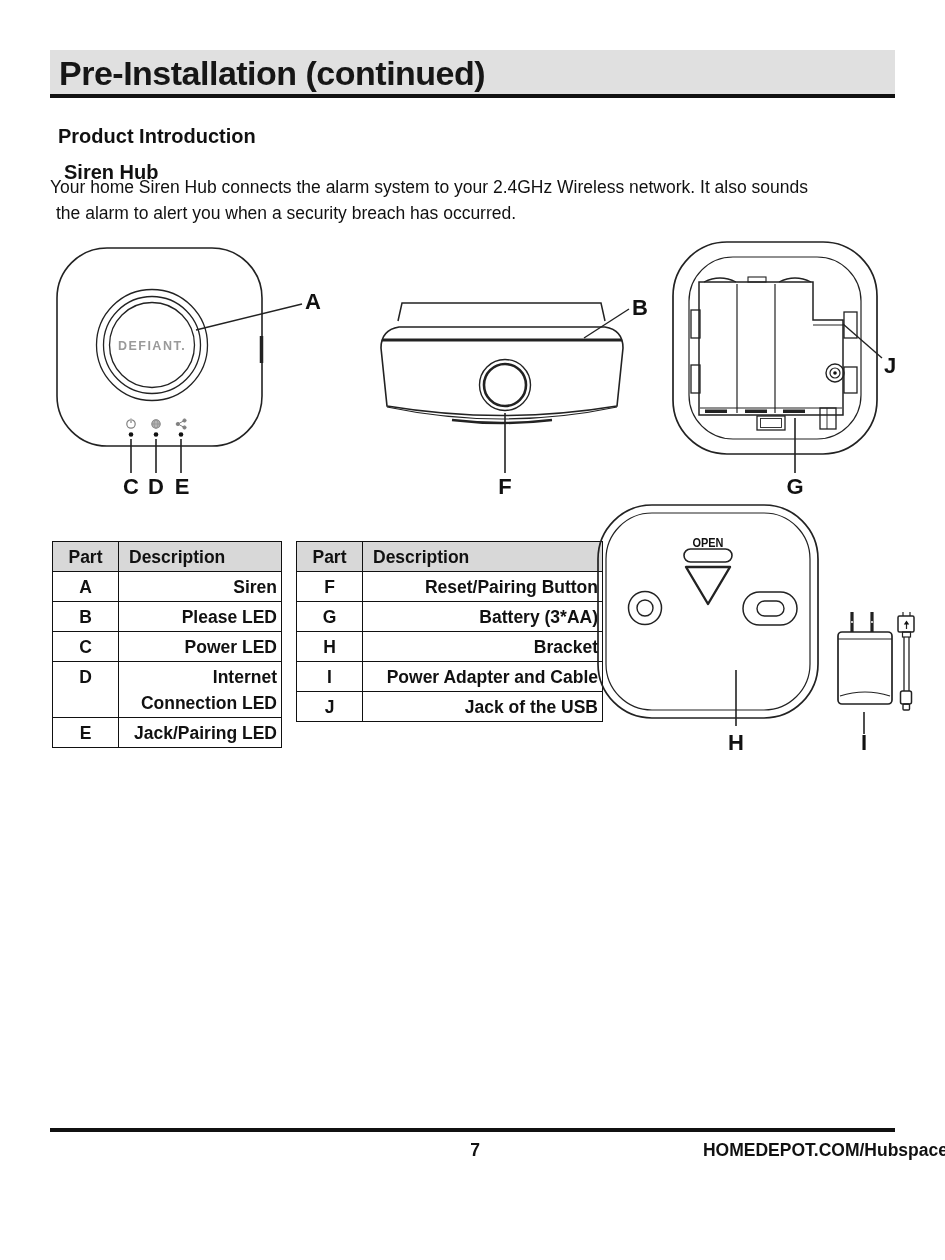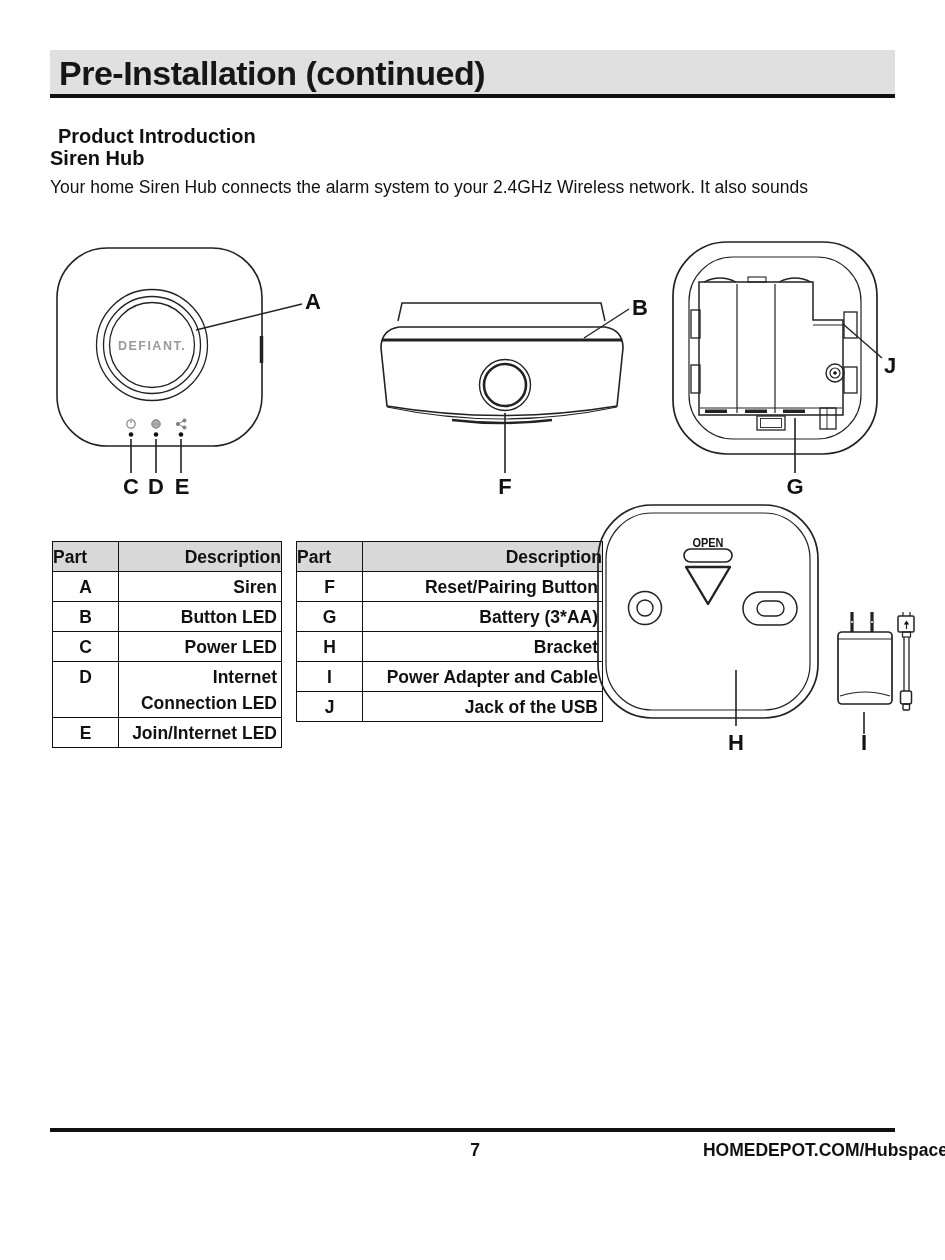--- a/index.html
+++ b/index.html
@@ -10,31 +10,31 @@
   .abs { position:absolute; }
   .header-bar {
     left:50px; top:50px; width:845px; height:44px;
     background:#e0e0e0; border-bottom:4px solid #111;
   }
   .header-bar h1 {
     margin:0; padding:2px 0 0 9px; font-size:34px; font-weight:bold;
     letter-spacing:-0.5px; color:#161616; line-height:42px;
   }
   .section-title { left:50px; top:117px; font-size:20px; font-weight:bold; margin:8px; }
-  .subsection-title { left:50px; top:147px; font-size:20px; font-weight:bold; margin:0; }
+  .subsection-title { left:50px; top:147px; font-size:20px; font-weight:bold; margin:14px; }
   .intro-line1 { left:50px; top:177px; font-size:17.5px; margin:0; width:860px; }
   .intro-line2 { left:56px; top:203px; font-size:17.5px; margin:0; width:860px; }
 
   table.parts { border-collapse:collapse; background:#fff; }
   table.parts th, table.parts td {
     border:1.8px solid #111; font-size:17.5px; line-height:26px;
     vertical-align:top; padding:2px 0 1px 0;
   }
-  table.parts th { background:#d8d8d8; font-weight:bold; text-align:right; padding-left:10px; }
-  table.parts th.part-col { text-align:left; padding-left:0; }
+  table.parts th { background:#d8d8d8; font-weight:bold; text-align:left; padding-left:10px; }
+  table.parts th.part-col { text-align:center; padding-left:0; }
   table.parts td { font-weight:bold;text-align:right; }
   table.parts td.part { text-align:center; }
   table.parts td.desc { padding-left:10px; padding-right:4px; }
   #table1 { left:52px; top:541px; }
   #table1 .part-col { width:65px; }
   #table1 .desc-col { width:152px; }
   #table2 { left:296px; top:541px; }
   #table2 .part-col { width:65px; }
   #table2 .desc-col { width:229px; }
 
@@ -60,20 +60,21 @@
 
 <div class="page">
 
   <div class="abs header-bar">
     <h1>Pre-Installation (continued)</h1>
   </div>
 
   <h2 class="abs section-title">Product Introduction</h2>
   <h3 class="abs subsection-title">Siren Hub</h3>
   <p class="abs intro-line1">Your home Siren Hub connects the alarm system to your 2.4GHz Wireless network. It also sounds</p>
+  <p class="abs intro-line2">the alarm to alert you when a security breach has occurred.</p>
 
   <svg class="abs" style="left:0; top:232px;" width="945" height="272" viewBox="0 0 945 272">
 
     <g>
       <rect class="ln" x="57" y="16" width="205" height="198" rx="50" stroke-width="1.6"></rect>
       <line class="ln" x1="261.5" y1="104" x2="261.5" y2="131" stroke-width="3.5"></line>
       <circle class="ln" cx="152" cy="113" r="55.5" stroke-width="1.3"></circle>
       <circle class="ln" cx="152" cy="113" r="48.5" stroke-width="1.3"></circle>
       <circle class="ln" cx="152" cy="113" r="42.5" stroke-width="1.3"></circle>
       <text class="brand" x="152" y="118" text-anchor="middle">DEFIANT.</text>
@@ -162,33 +163,33 @@
         <tr>
       <th class="part-col">Part</th>
       <th class="desc-col">Description</th>
     </tr>
     <tr>
       <td class="part">A</td>
       <td class="desc">Siren</td>
     </tr>
     <tr>
       <td class="part">B</td>
-      <td class="desc">Button LED</td>
+      <td class="desc">Please LED</td>
     </tr>
     <tr>
       <td class="part">C</td>
       <td class="desc">Power LED</td>
     </tr>
     <tr>
       <td class="part">D</td>
       <td class="desc">Internet Connection LED</td>
     </tr>
     <tr>
       <td class="part">E</td>
-      <td class="desc">Join/Internet LED</td>
+      <td class="desc">Jack/Pairing LED</td>
     </tr>
   </tbody>
     </table>
 
   <table class="abs parts" id="table2">
     <tbody>
         <tr>
       <th class="part-col">Part</th>
       <th class="desc-col">Description</th>
     </tr>

